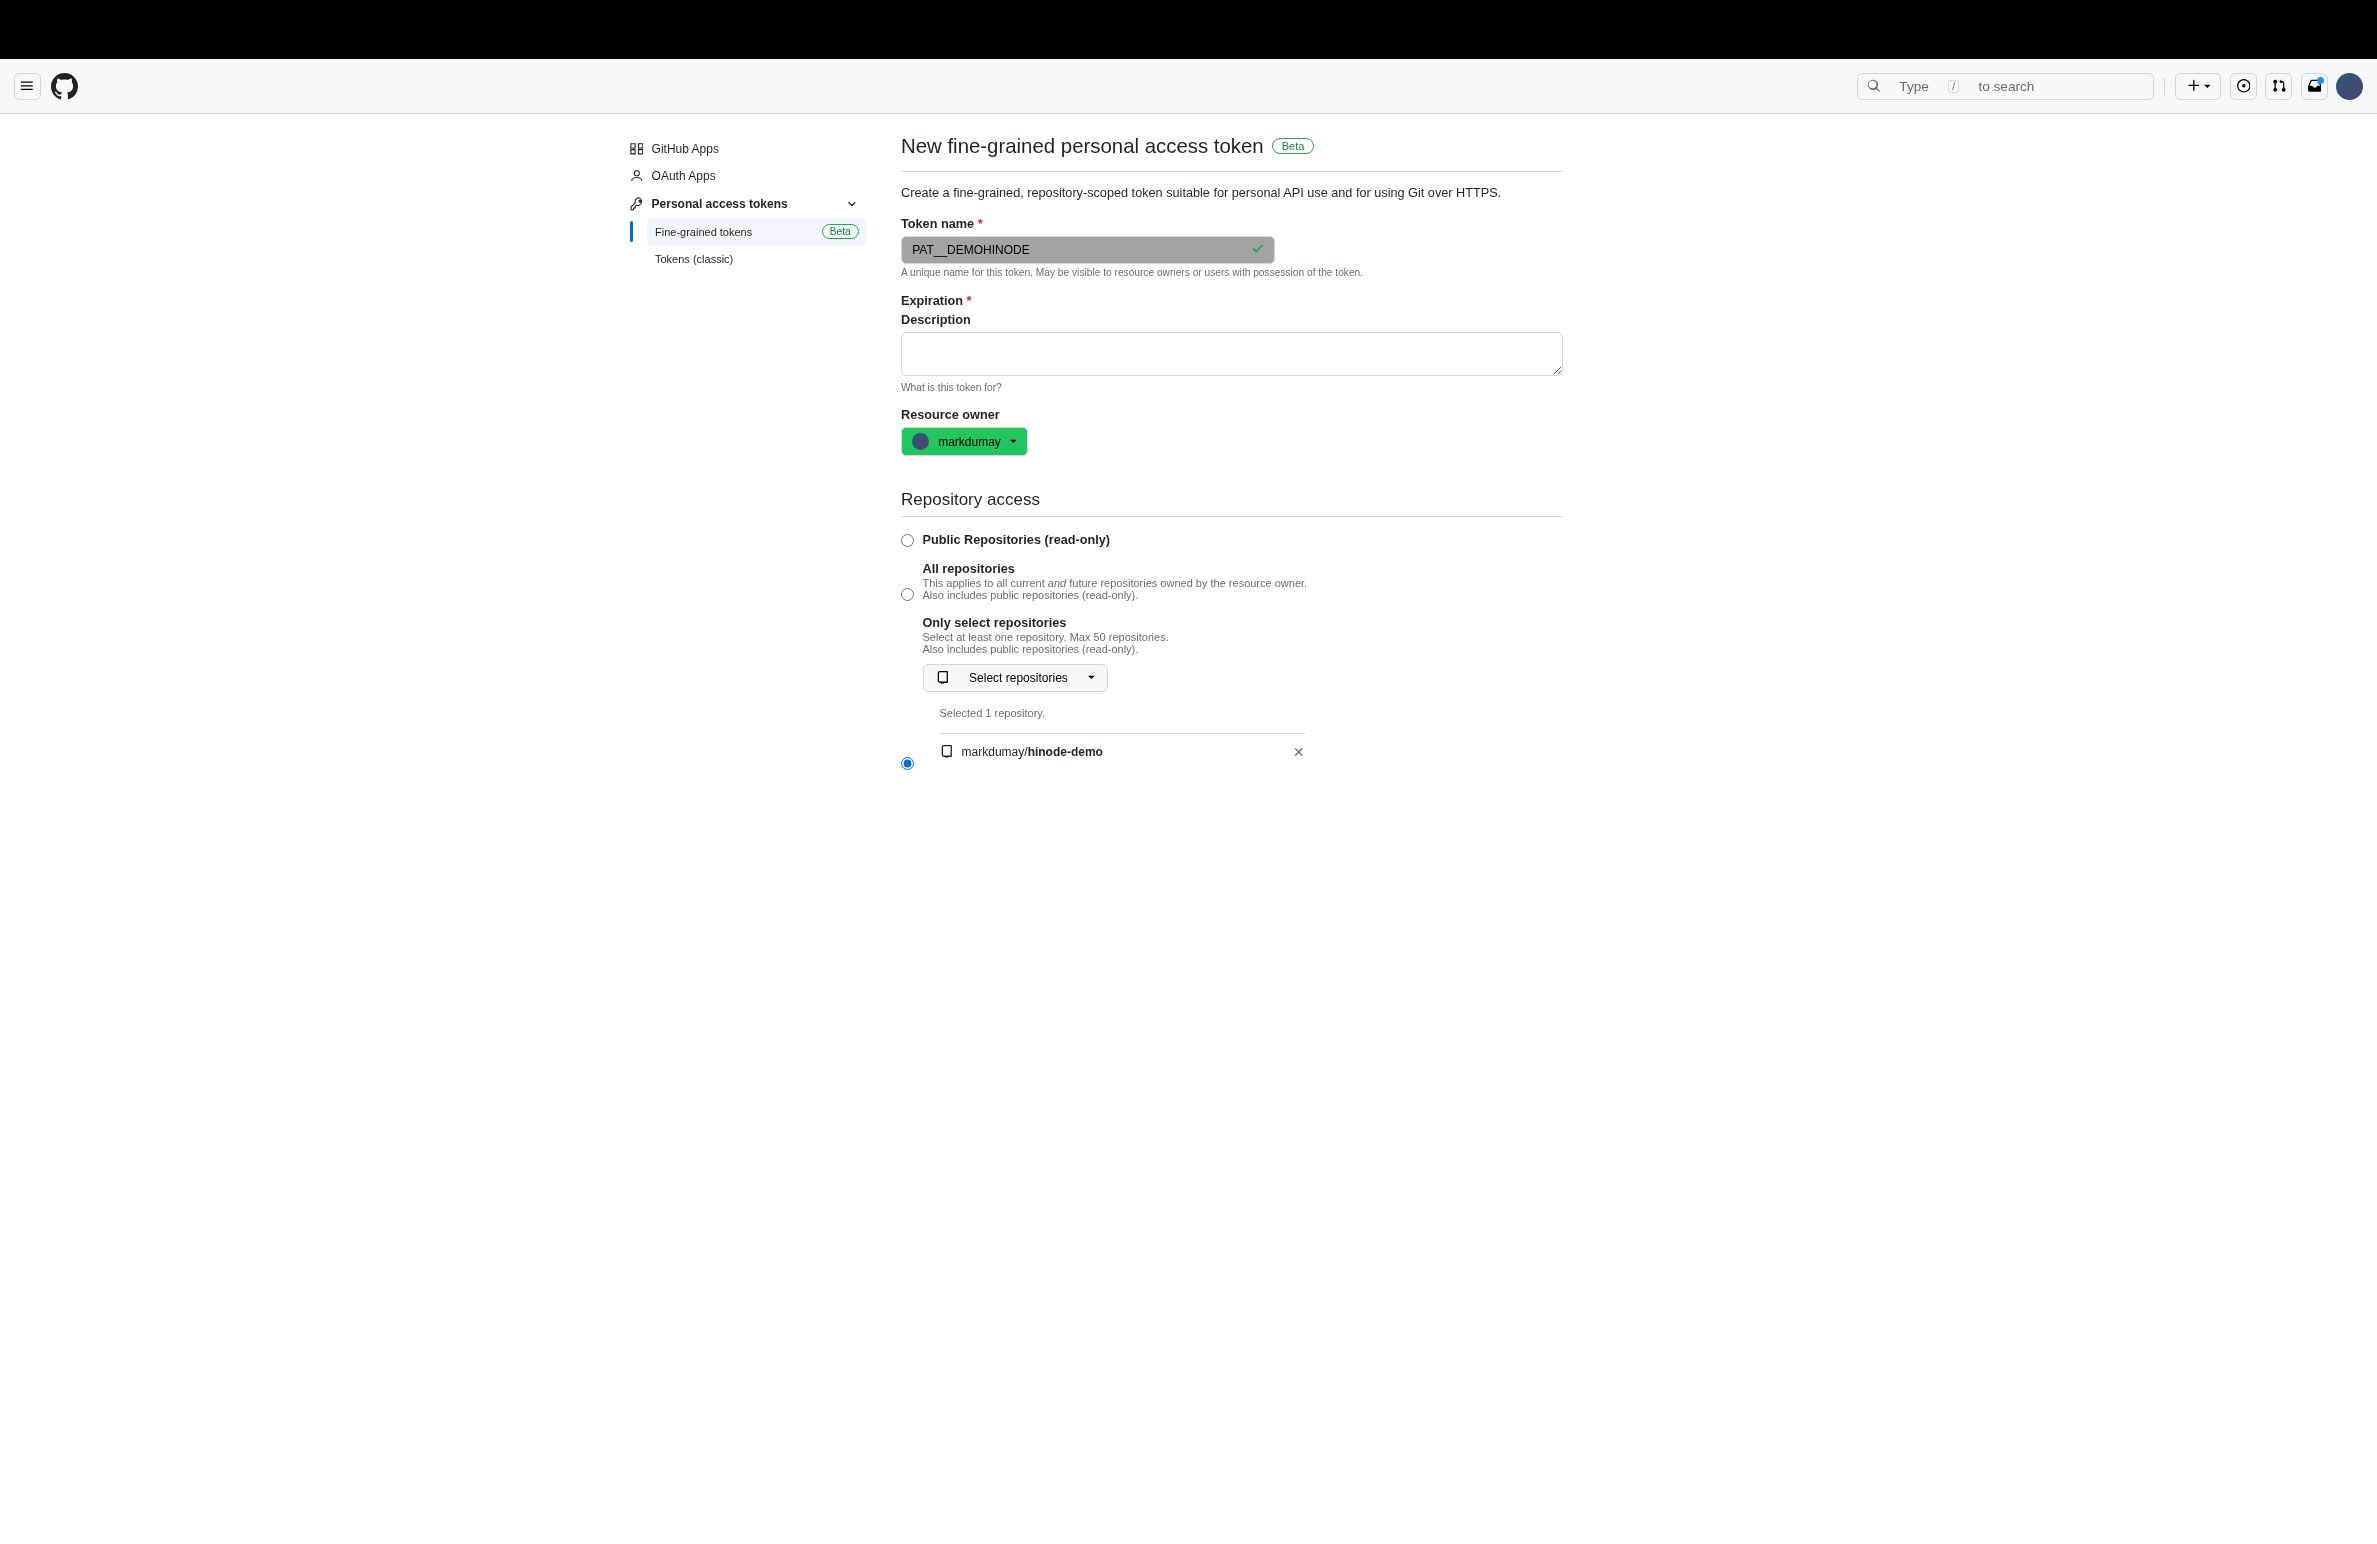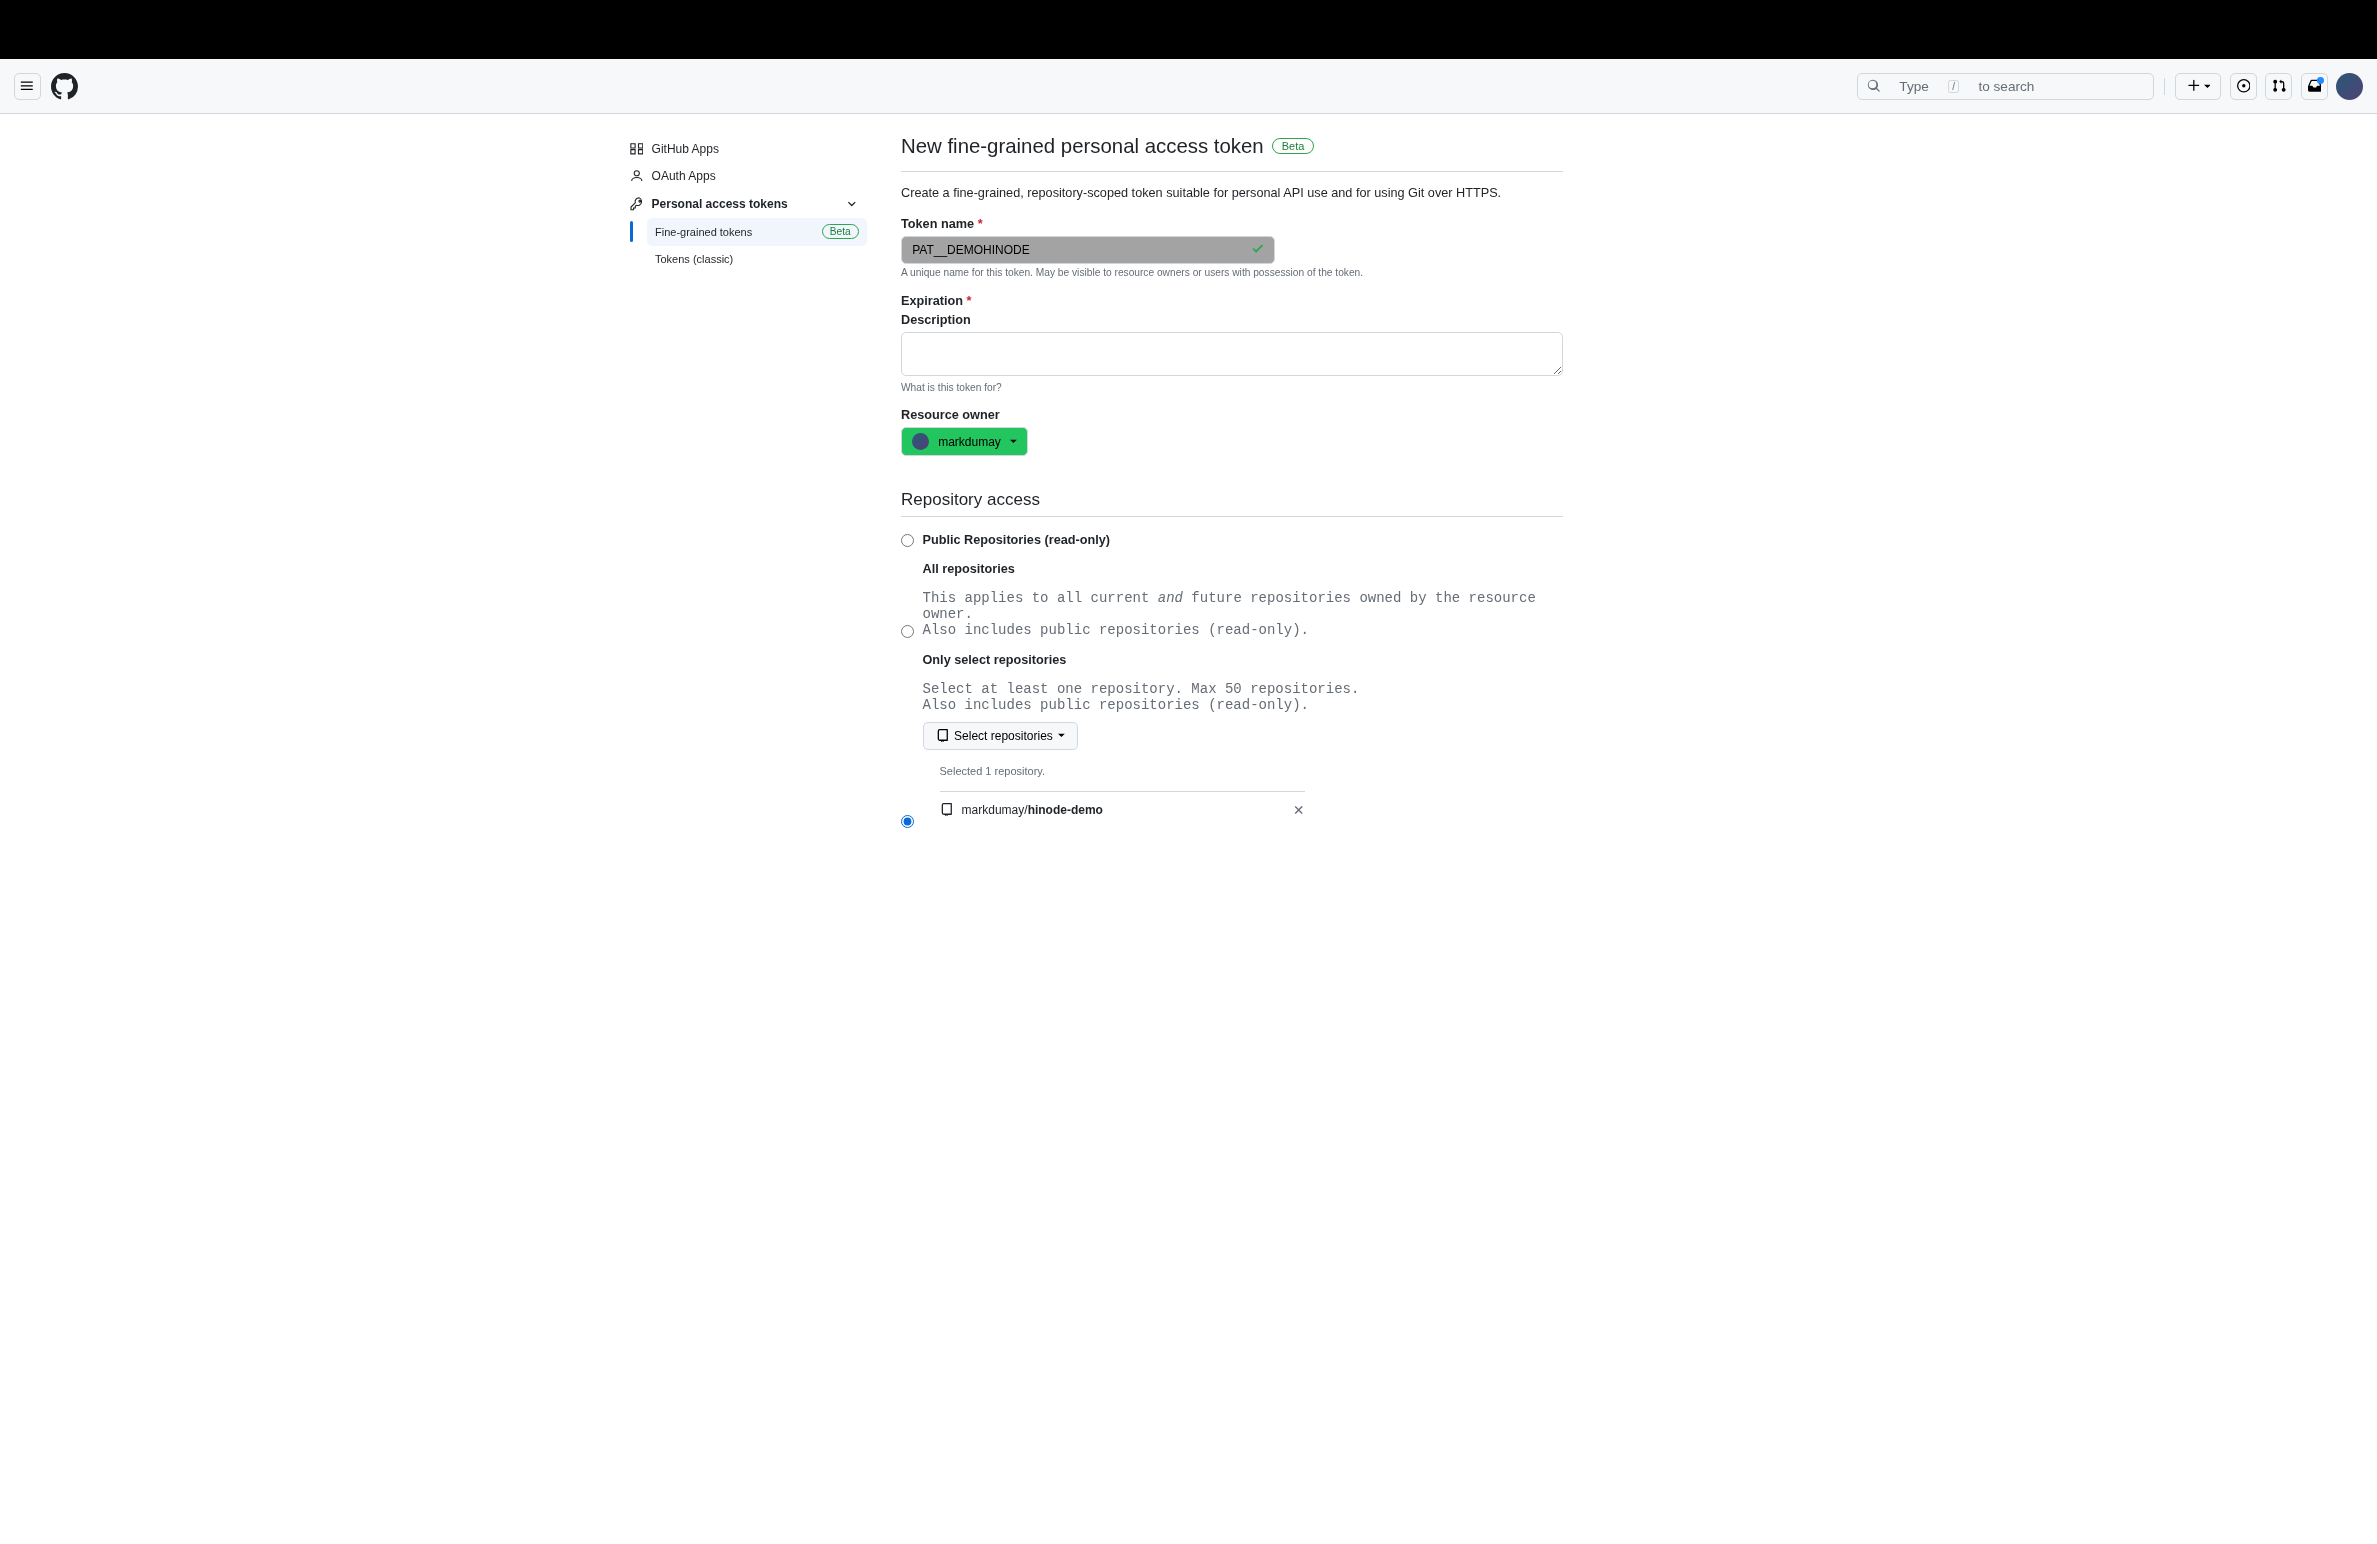--- a/index.html
+++ b/index.html
@@ -132,24 +132,24 @@
       border: 0.8px solid #d0d7de; border-radius: 5.1px; padding: 5.1px 10.2px;
       font-size: 12px; cursor: pointer; background: #22c55e;
     }
     .mini-avatar { width: 17px; height: 17px; border-radius: 50%; background: linear-gradient(135deg,#2b5876,#4e4376); }
 
     h2 { font-size: 17px; font-weight: 400; margin: 34px 0 3.4px; }
 
     .radio-block { display: flex; gap: 8.5px; margin-bottom: 15.3px; align-items: flex-end; }
     .radio-block input[type=radio] { margin-top: 3.4px; accent-color: #0969da; }
     .radio-title { font-weight: 600; font-size: 12.7px; }
-    .radio-desc { font-size: 14px; color: #656d76; margin-top: 14px; font-family: Liberation Mono, monospace; }
+    .radio-desc { font-size: 11px; color: #656d76; margin-top: 1px; }
 
     .repo-select-btn {
-      display: inline-flex; align-items: center; gap: 5px;
+      display: inline-flex; align-items: center; gap: 20px;
       border: 0.8px solid #d0d7de; background: #f6f8fa; border-radius: 5.1px;
       padding: 6px 12px; font-size: 12px; cursor: pointer; margin-top: 8.5px;
     }
 
     .selected-block {
       margin-top: 15.3px; margin-left: 17px;
     }
     .selected-count { font-size: 11px; color: #656d76; margin-bottom: 13.6px; }
     .selected-repo {
       display: flex; align-items: center; gap: 8.5px; padding: 10.2px 0;

